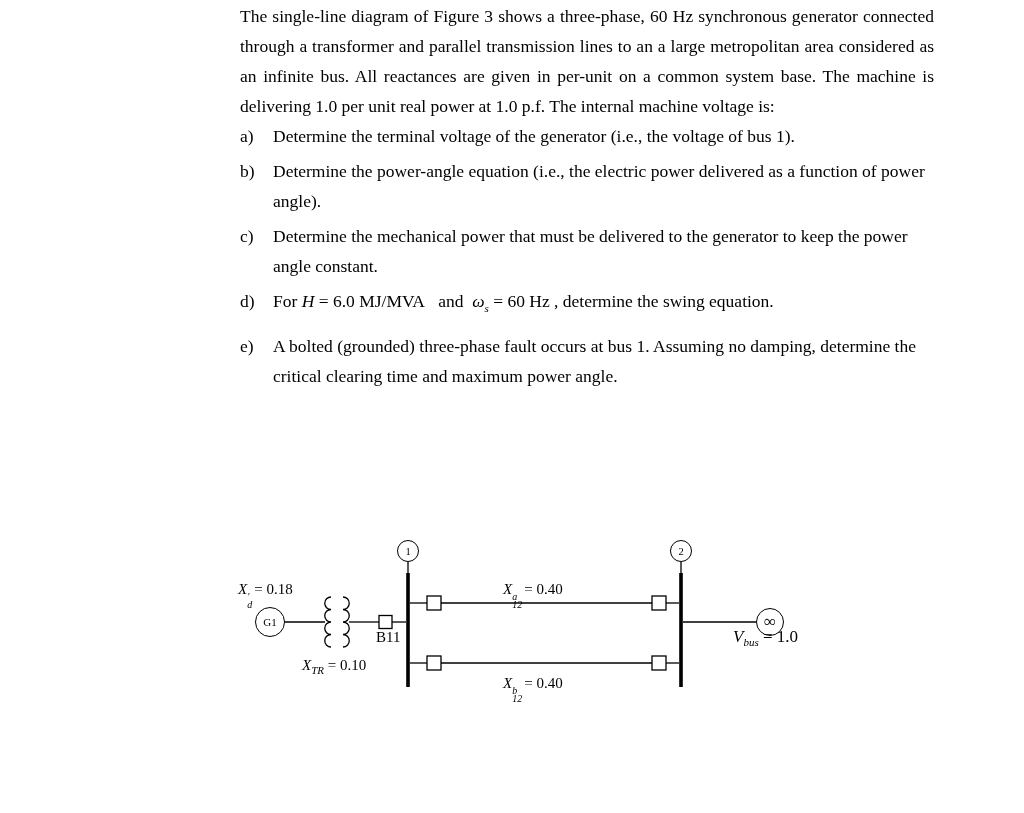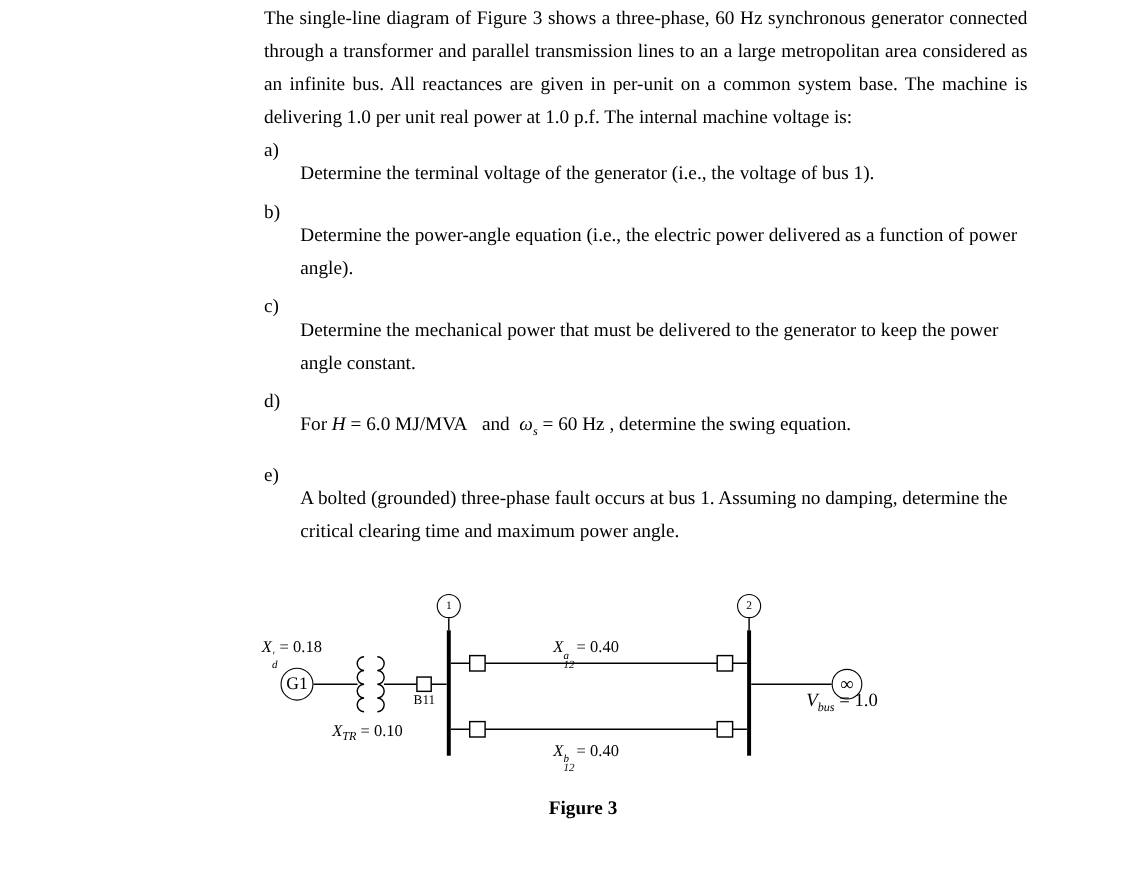--- a/index.html
+++ b/index.html
@@ -15,42 +15,42 @@
   .textcol{position:absolute;left:240px;top:1px;width:694px;font-size:17.5px;line-height:30px;}
   .intro{margin:0;text-align:justify;}
   .equation{margin:14px 0 15px 0;padding-left:197px;}
   .eq-lhs{font-weight:bold;}
   .note{margin:0 0 8px 0;}
   .qlist{margin-top:0;}
   .item{display:flex;margin-bottom:5px;}
   .item.sp{margin-top:3px;}
   .item.sp2{margin-top:8px;}
   .ilabel{flex:0 0 33px;}
-  .itext{flex:1;max-width:652px;margin-top:21px;}
+  .itext{flex:1;max-width:652px;}
   .itext i{font-style:italic;}
   sub.vs{font-size:11px;font-style:italic;}
 
   
   .diagram{position:absolute;left:0;top:535px;width:1024px;height:278px;}
   .diagram svg{position:absolute;left:0;top:0;}
   .node{
     position:absolute;border:1.3px solid #000;border-radius:50%;background:#fff;
     display:flex;align-items:center;justify-content:center;
   }
   .bus-node{width:22px;height:22px;font-size:10.5px;}
-  .gen-node{width:30px;height:30px;font-size:16px;}
+  .gen-node{width:30px;height:30px;font-size:11px;}
   .inf-node{width:28px;height:28px;font-size:17px;}
   .dlabel{position:absolute;font-size:15px;white-space:nowrap;}
   .dlabel i,.dlabel .supsub{font-style:italic;}
   .dlabel .val{font-style:normal;}
   .supsub{
     display:inline-flex;flex-direction:column;align-items:flex-start;
     font-size:10px;line-height:8px;vertical-align:-6px;margin-right:2px;
   }
-  .b11-label{position:absolute;font-size:12px;}
+  .b11-label{position:absolute;font-size:15px;}
   .vbus-label{font-size:17px;}
   .fig-caption{
     position:absolute;left:230px;top:189px;width:600px;text-align:center;
     font-weight:bold;font-size:17.5px;
   }
 </style>
 </head>
 <body>
 
 <div class="page">
@@ -161,16 +161,15 @@
       <i>X</i><span class="supsub">
           <span>b</span>
           <span>12</span>
         </span><span class="val">= 0.40</span>
     </div>
 
     <div class="dlabel vbus-label" style="left:733px;top:92px;">
       <i>V</i><sub class="vs">bus</sub>&nbsp;<span class="val">= 1.0</span>
     </div>
 
-    <div class="fig-caption">Figure 3</div>
   </div>
 
 </div>
 
 </body></html>

